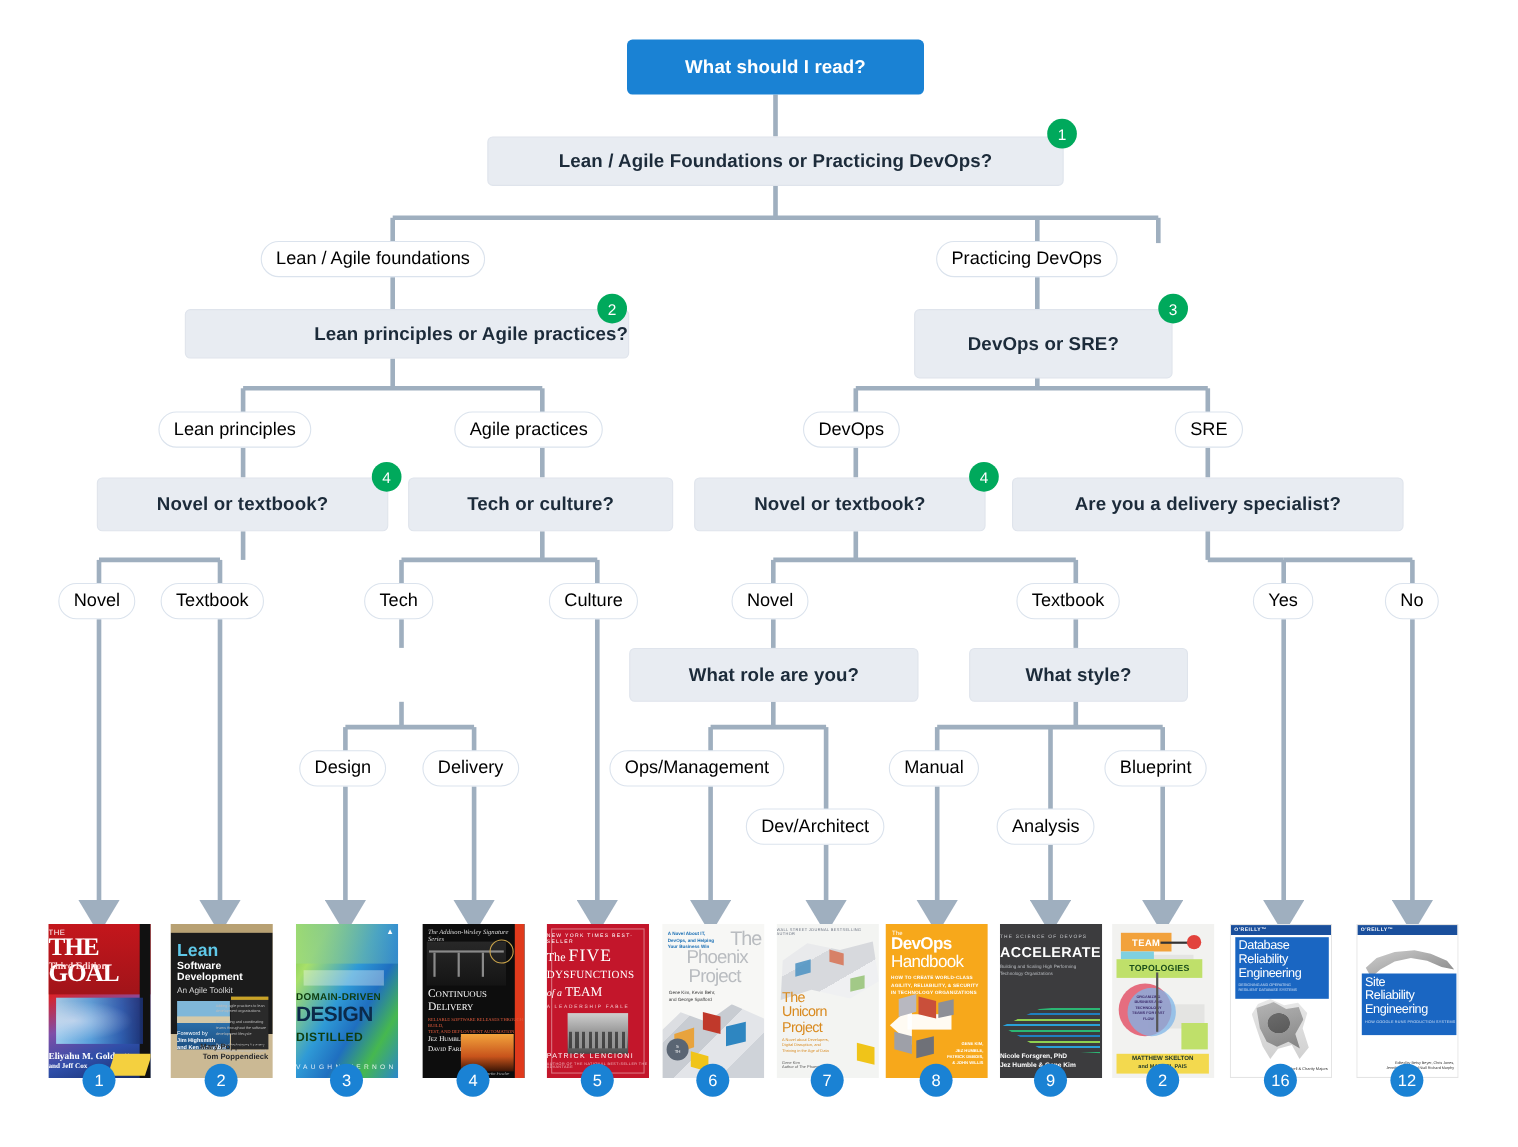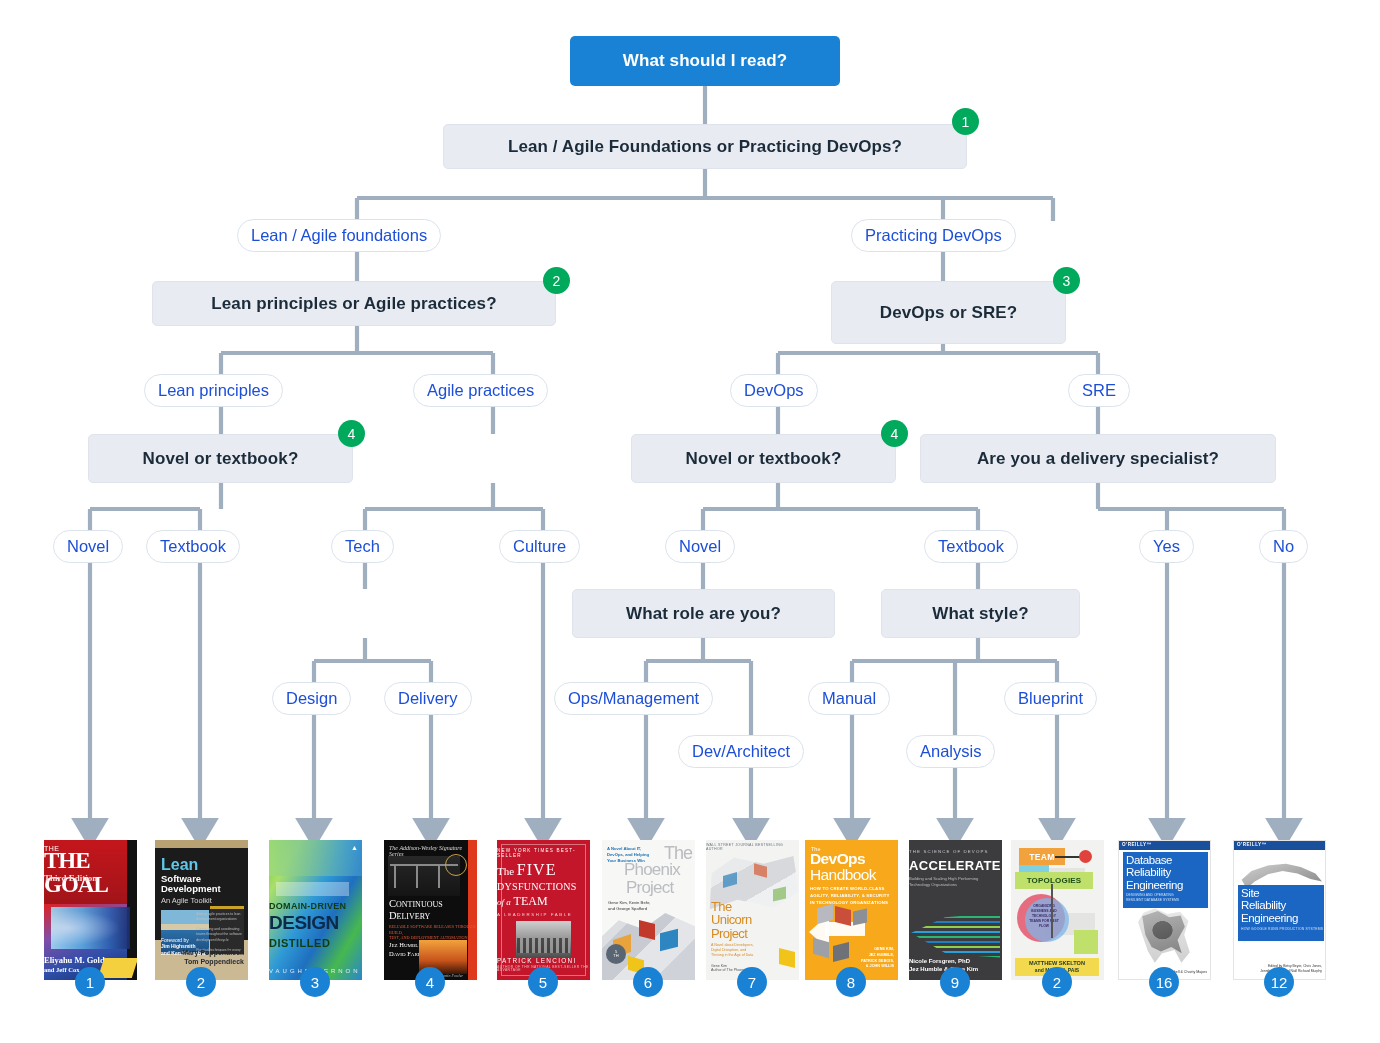--- a/index.html
+++ b/index.html
@@ -61,21 +61,21 @@
     align-items: center;
     justify-content: center;
     z-index: 6;
   }
   
   .pill {
     position: absolute;
     background: #ffffff;
     border: 1.4px solid #dbe3ed;
     border-radius: 999px;
-    color: #1d4ed8;
+    color: #000000;
     font-size: 16.5px;
     display: flex;
     align-items: center;
     justify-content: center;
     white-space: nowrap;
     padding: 0 13px;
     height: 33px;
     z-index: 5;
   }
   
@@ -206,41 +206,44 @@
     <span>What should I read?</span>
   </div>
 
   <div class="node-dec" style="left:443px; top:124px; width:524px; height:45px;">
     <span>Lean / Agile Foundations or Practicing DevOps?</span>
   </div>
   <div class="badge-step" style="left:952px; top:108px;">
     <span>1</span>
   </div>
 
-  <div class="node-dec" style="left:152px; top:281px; width:404px; height:45px;">
+  <div class="node-dec" style="left:168px; top:281px; width:404px; height:45px;justify-content:flex-end;">
     <span>Lean principles or Agile practices?</span>
   </div>
   <div class="badge-step" style="left:543px; top:267px;">
     <span>2</span>
   </div>
 
   <div class="node-dec" style="left:831px; top:281px; width:235px; height:63px;">
     <span>DevOps or SRE?</span>
   </div>
   <div class="badge-step" style="left:1053px; top:267px;">
     <span>3</span>
   </div>
 
   <div class="node-dec" style="left:88px; top:434px; width:265px; height:49px;">
     <span>Novel or textbook?</span>
   </div>
   <div class="badge-step" style="left:338px; top:420px;">
     <span>4</span>
   </div>
 
+  <div class="node-dec" style="left:371px; top:434px; width:241px; height:49px;">
+    <span>Tech or culture?</span>
+  </div>
 
   <div class="node-dec" style="left:631px; top:434px; width:265px; height:49px;">
     <span>Novel or textbook?</span>
   </div>
   <div class="badge-step" style="left:881px; top:420px;">
     <span>4</span>
   </div>
 
   <div class="node-dec" style="left:920px; top:434px; width:356px; height:49px;">
     <span>Are you a delivery specialist?</span>

